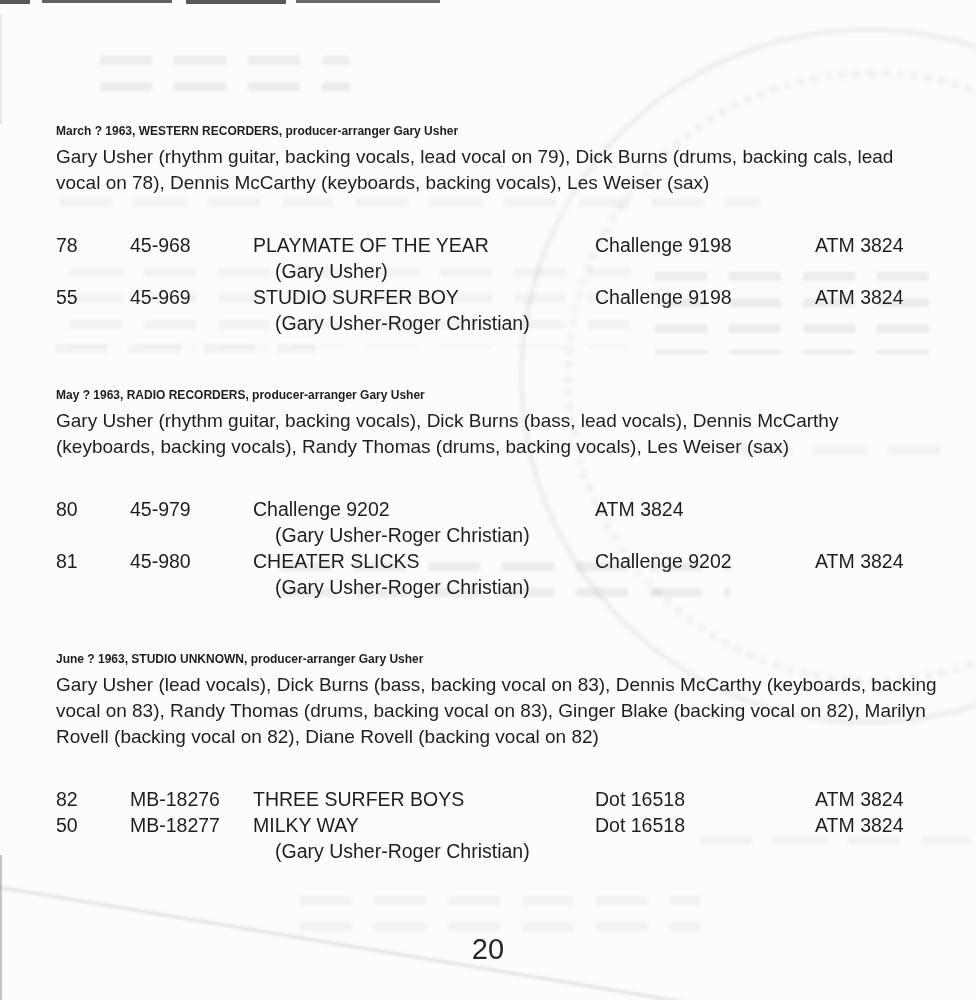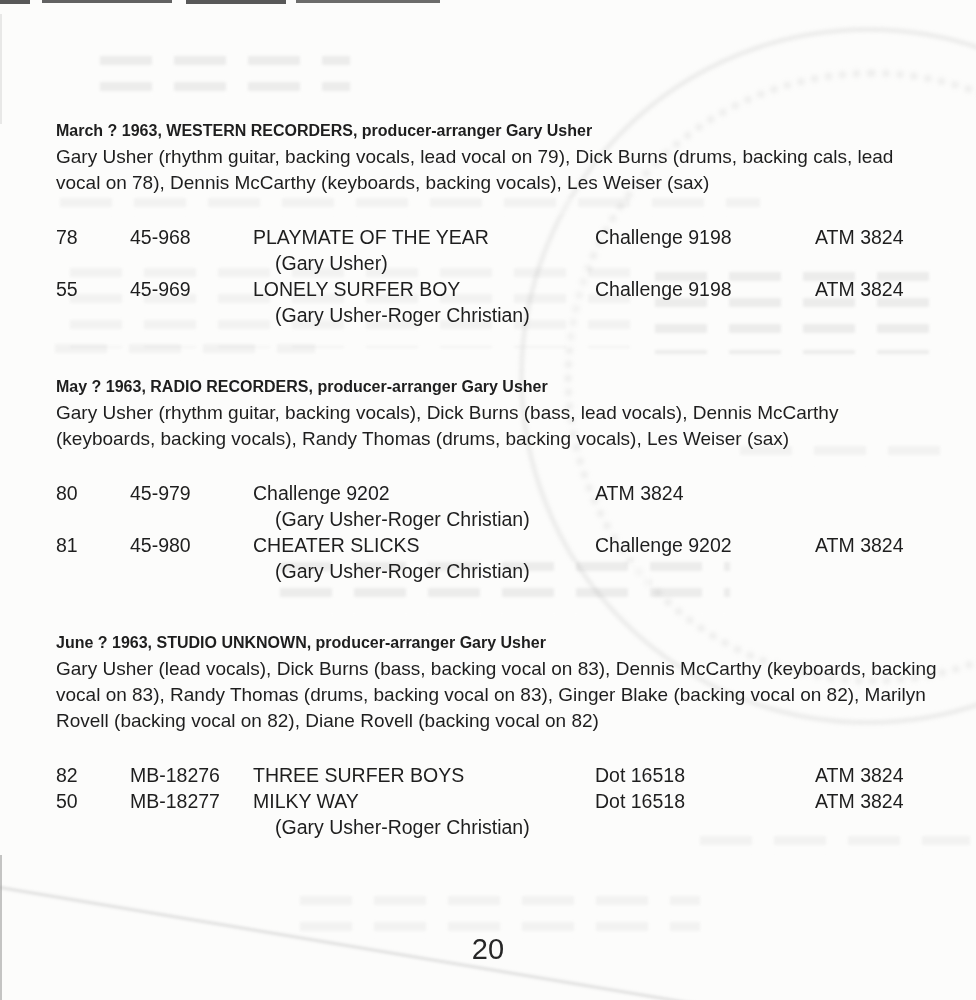--- a/index.html
+++ b/index.html
@@ -71,29 +71,29 @@
 
   
   .content {
     position: absolute;
     left: 56px;
     top: 118px;
     width: 884px;
   }
   .session { margin-bottom: 46px; }
   .session-heading {
-    font-size: 16px;
+    font-size: 12px;
     font-weight: bold;
     line-height: 26px;
   }
   .session-personnel {
     font-size: 19px;
     line-height: 26px;
   }
-  .tracks { margin-top: 28px; }
+  .tracks { margin-top: 36px; }
   .track-row {
     display: grid;
     grid-template-columns: 74px 123px 342px 220px 1fr;
     font-size: 19.5px;
     line-height: 26px;
   }
   .track-composer {
     padding-left: 219px;
     font-size: 19.5px;
     line-height: 26px;
@@ -145,21 +145,21 @@
           <span>78</span>
           <span>45-968</span>
           <span>PLAYMATE OF THE YEAR</span>
           <span>Challenge 9198</span>
           <span>ATM 3824</span>
         </div>
         <div class="track-composer">(Gary Usher)</div>
         <div class="track-row">
           <span>55</span>
           <span>45-969</span>
-          <span>LONELY SURFER BOY</span>
+          <span>STUDIO SURFER BOY</span>
           <span>Challenge 9198</span>
           <span>ATM 3824</span>
         </div>
         <div class="track-composer">(Gary Usher-Roger Christian)</div>
       </div>
     </div>
 
     <div class="session">
       <div class="session-heading">May ? 1963, RADIO RECORDERS, producer-arranger Gary Usher</div>
       <div class="session-personnel">Gary Usher (rhythm guitar, backing vocals), Dick Burns (bass, lead vocals), Dennis McCarthy (keyboards, backing vocals), Randy Thomas (drums, backing vocals), Les Weiser (sax)</div>

